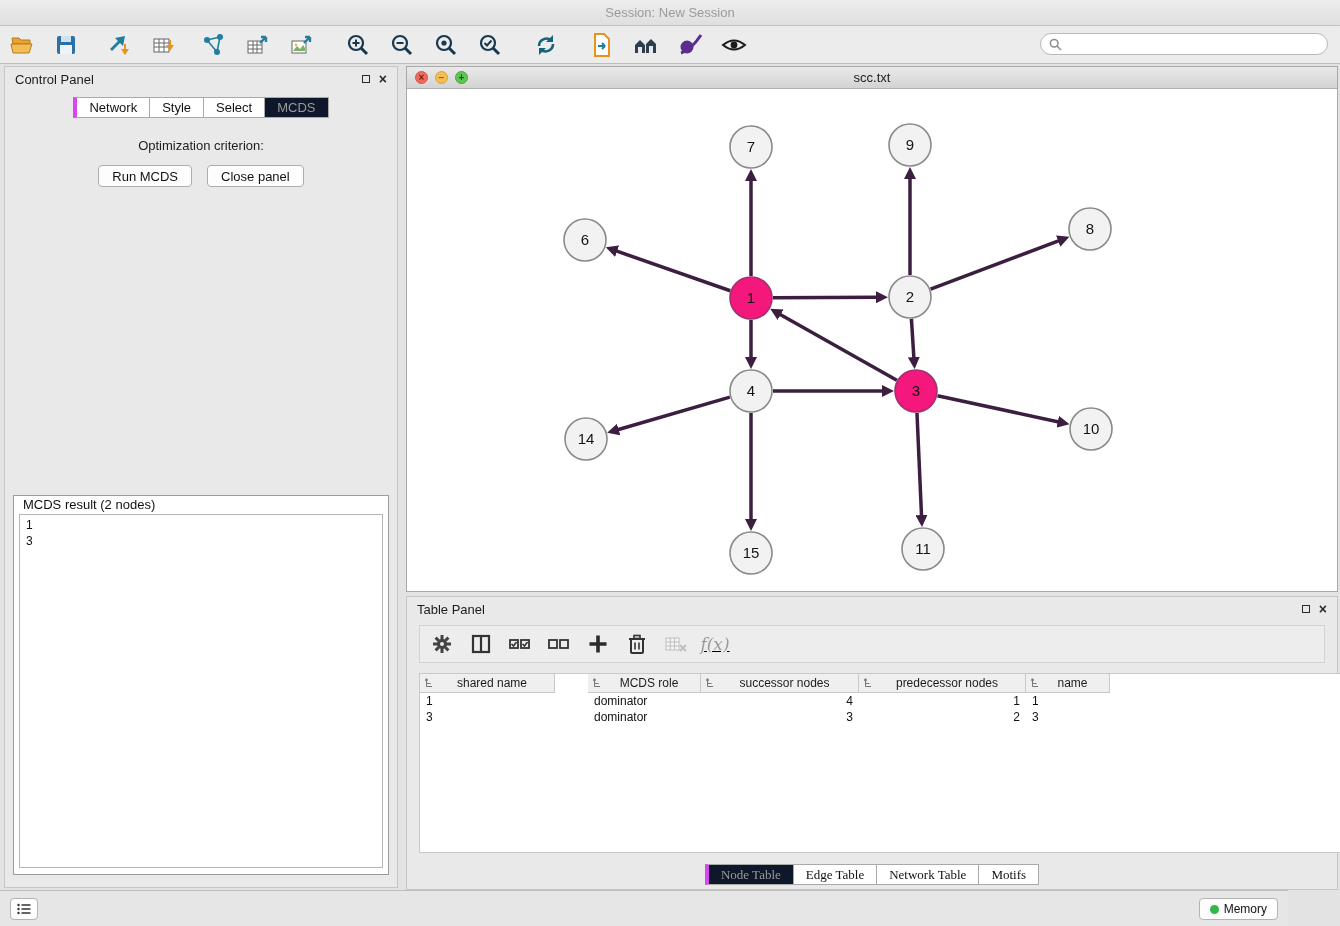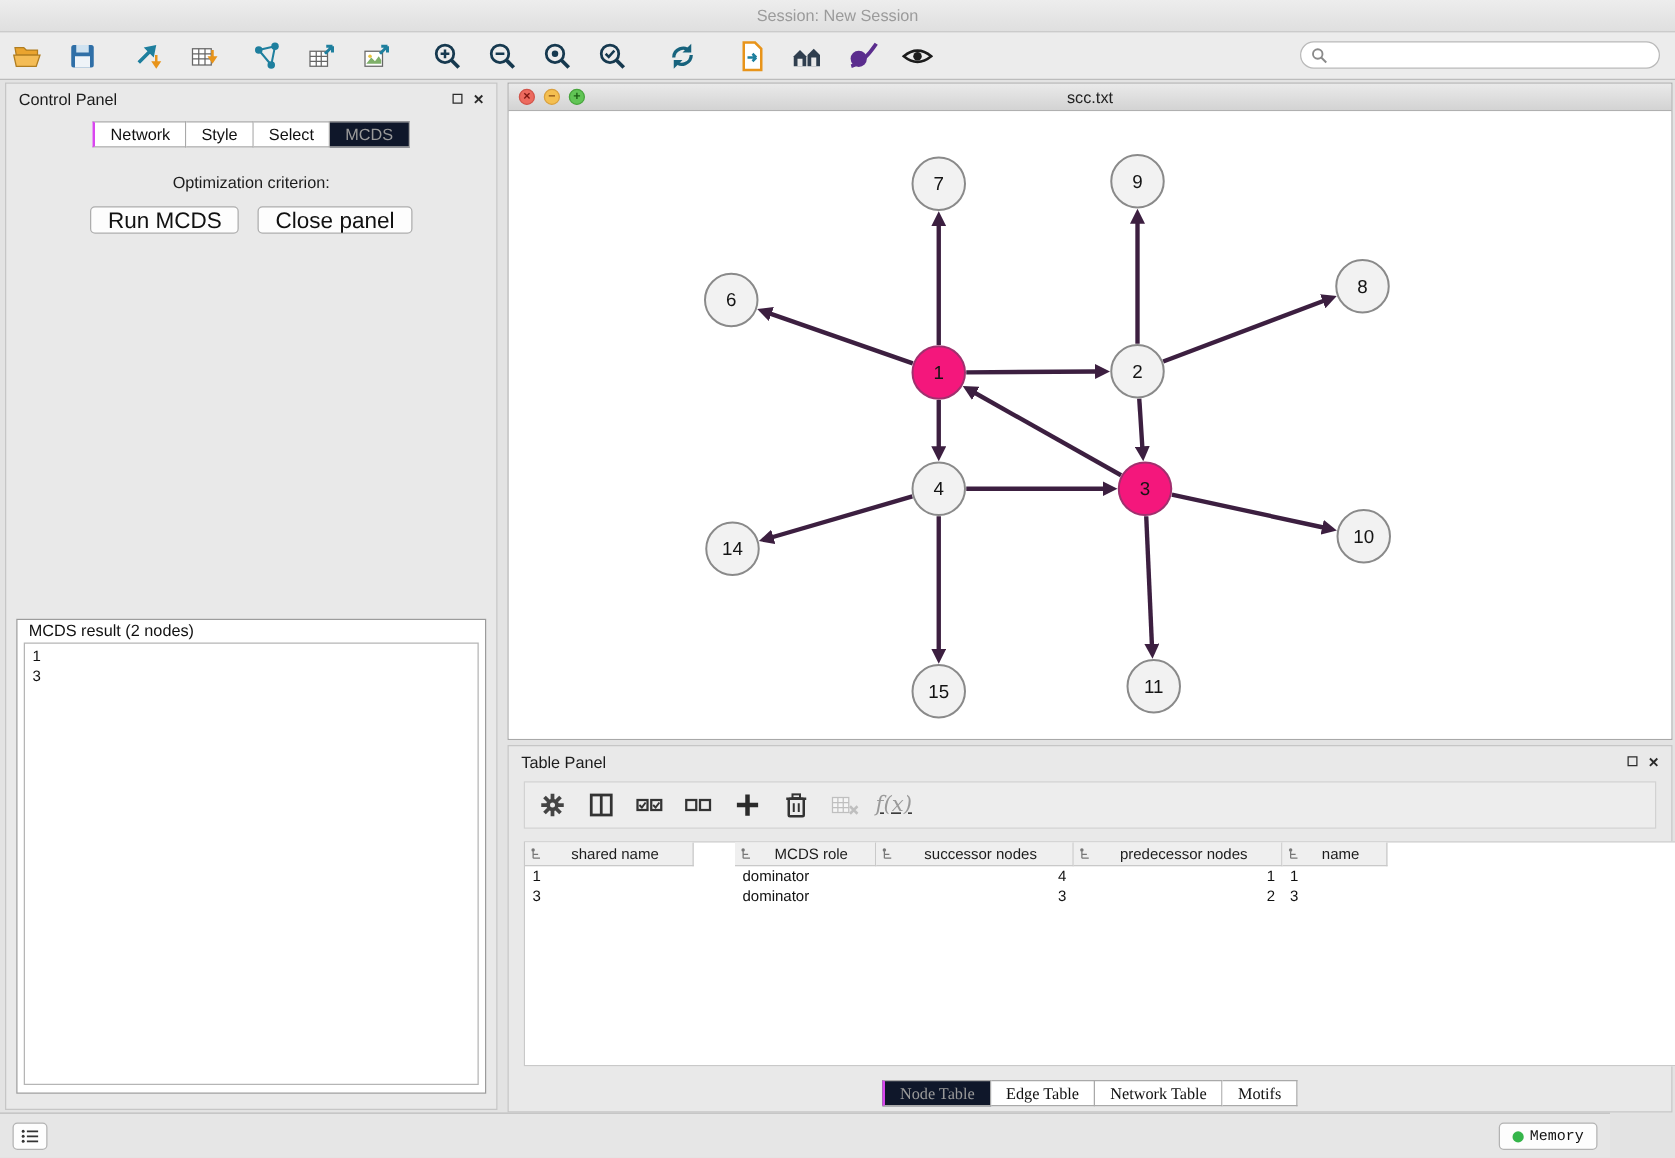--- a/index.html
+++ b/index.html
@@ -29,34 +29,34 @@
     background:#e9e9e9; border:1px solid #c6c6c6; }
   .panel-head { height:24px; display:flex; align-items:center; padding:0 10px;
     font-size:13px; color:#1c1c1c; }
   .panel-head .spacer { flex:1; }
   .winctl { display:flex; gap:9px; align-items:center; }
   .winctl .sq { width:8px; height:8px; border:1.4px solid #2b2b2b; display:inline-block; }
   .winctl .x { font-size:14px; font-weight:bold; color:#2b2b2b; line-height:8px; }
   .seg-tabs { display:flex; justify-content:center; margin-top:6px; }
   .seg-tab { border:1px solid #a9a9a9; border-left:none; background:#fff; color:#111;
     font-size:13px; padding:2px 12px; height:21px; display:flex; align-items:center; }
-  .seg-tab:first-child { border-left:2px solid #d946ef; }
+  .seg-tab:first-child { border-left:4px solid #d946ef; }
   .seg-tab.muted-active { background:#0f172a; color:#9a9a9a; }
   .opt-label { text-align:center; margin-top:20px; font-size:13px; color:#1c1c1c; }
   .dropdown { position:relative; margin:8px auto 0 auto; width:310px; height:22px;
     background:#fff; border:1px solid #b3b3b3; border-radius:4px;
     font-size:13px; color:#111; display:flex; align-items:center; padding-left:8px; }
   .dd-arrows { position:absolute; right:7px; top:3px; display:flex; flex-direction:column; gap:2px; }
   .dd-arrows i { display:block; width:0; height:0; border-left:4px solid transparent;
     border-right:4px solid transparent; }
   .dd-arrows .up { border-bottom:5px solid #555; }
   .dd-arrows .dn { border-top:5px solid #555; }
   .btn-row { display:flex; justify-content:center; gap:15px; margin-top:12px; }
   .push-btn { background:#fdfdfd; border:1px solid #adadad; border-radius:4px;
-    font-size:18px; color:#111; height:22px; padding:0 13px;
+    font-size:13px; color:#111; height:22px; padding:0 13px;
     display:flex; align-items:center; }
   .result-group { position:absolute; left:8px; top:428px; width:376px; height:380px;
     background:#fff; border:1px solid #9c9c9c; }
   .result-title { position:absolute; left:7px; top:1px; font-size:13px; color:#111; background:#fff; padding:0 2px; }
   .result-list { position:absolute; left:5px; top:18px; right:5px; bottom:6px;
     border:1px solid #b5b5b5; background:#fff; font-size:12px; line-height:16px;
     padding:2px 6px; color:#111; }
 
   
   .net-window { position:absolute; left:406px; top:66px; width:932px; height:526px;
@@ -88,21 +88,21 @@
     font-size:12px; color:#1c1c1c; display:flex; align-items:center; padding:0 4px; }
   .th .lbl { flex:1; text-align:center; }
   .tr { display:flex; height:16px; }
   .td { font-size:12px; color:#111; padding:0 6px; display:flex; align-items:center; }
   .td.num { justify-content:flex-end; }
   .c0 { width:135px; } .c1 { width:113px;margin-left:33px; } .c2 { width:158px; } .c3 { width:167px; } .c4 { width:84px; }
   .tp-tabs { position:absolute; left:0; right:0; bottom:4px; display:flex; justify-content:center;font-family:Liberation Serif, serif; }
 
   
   .statusbar { position:absolute; left:0; top:890px; width:1288px; height:36px;
-    background:#e6e6e6; border-top:1px solid #bcbcbc;font-family:Liberation Mono, monospace; }
+    background:#e6e6e6; border-top:1px solid #bcbcbc; }
   .status-btn { position:absolute; left:10px; top:7px; width:28px; height:22px;
     background:#fdfdfd; border:1px solid #b3b3b3; border-radius:4px;
     display:flex; align-items:center; justify-content:center; }
   .memory-btn { position:absolute; right:10px; top:7px; height:22px;
     background:#fdfdfd; border:1px solid #b3b3b3; border-radius:4px;
     display:flex; align-items:center; gap:5px; padding:0 10px; font-size:12px; color:#111; }
   .memory-btn .dot { width:9px; height:9px; border-radius:50%; background:#35b54a; display:inline-block; }
 </style>
 </head>
 <body>

